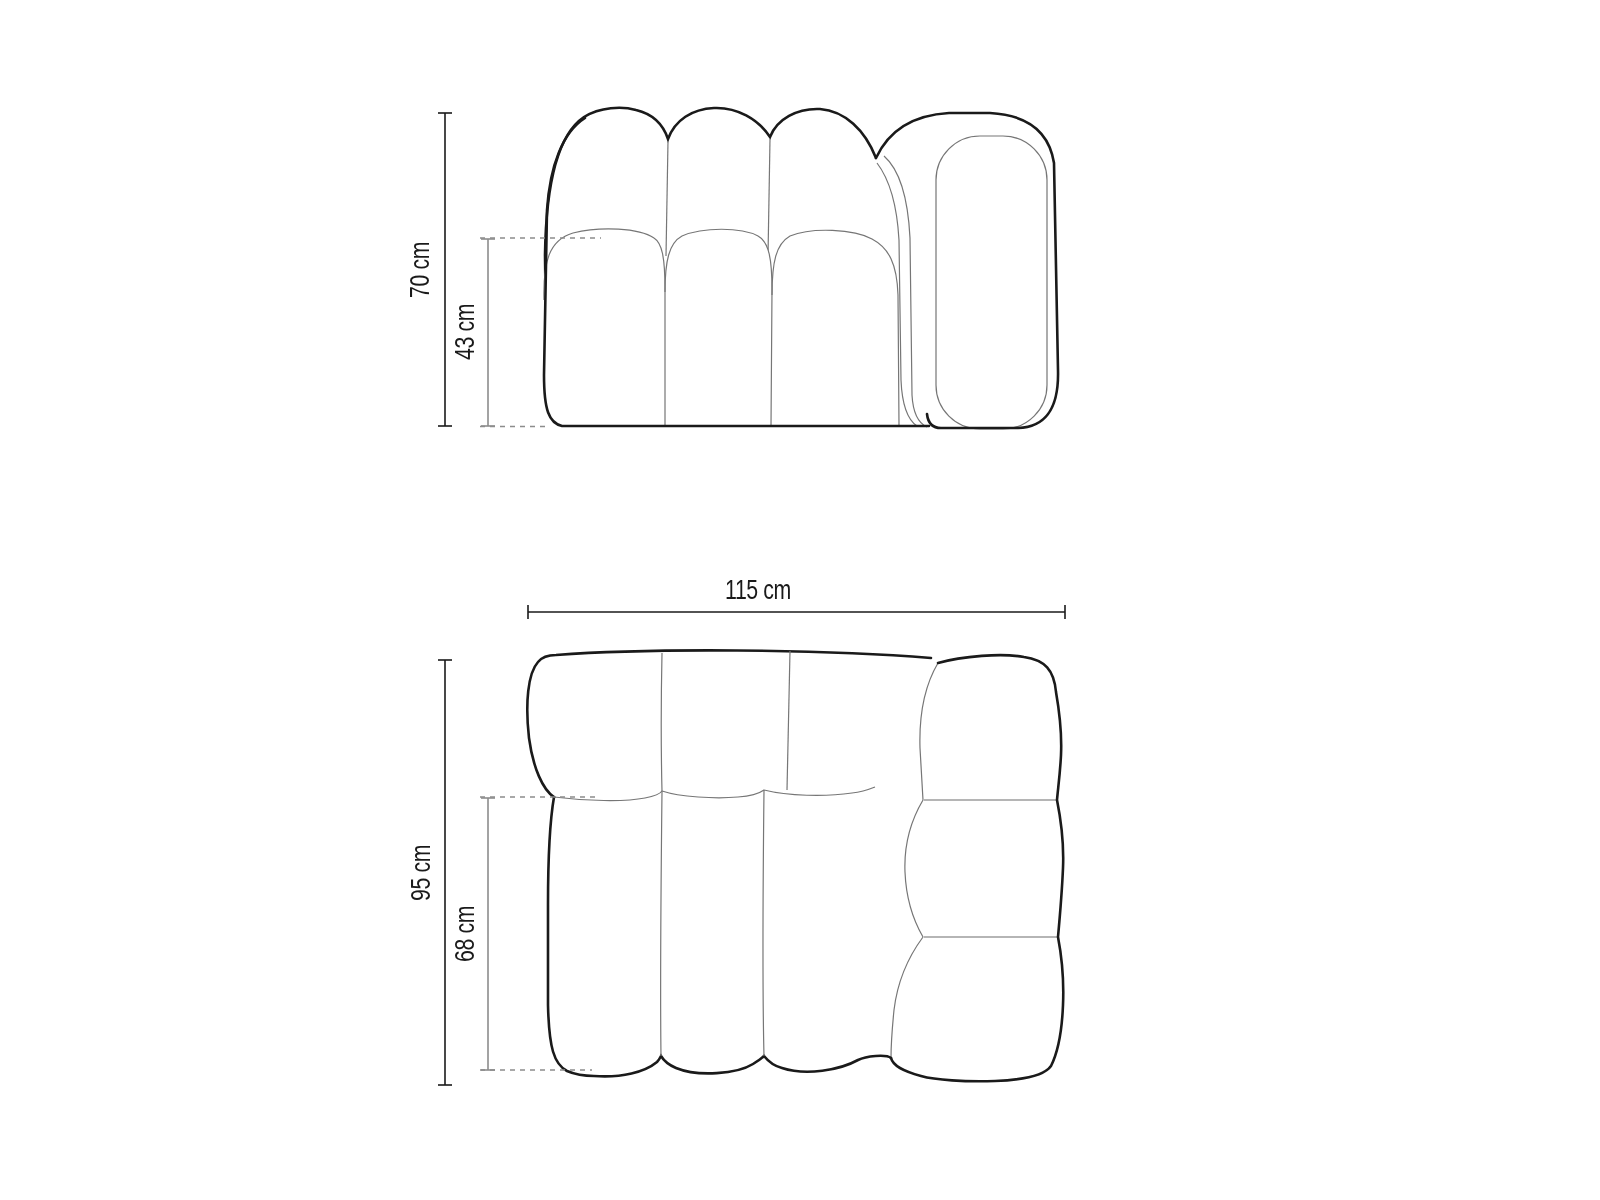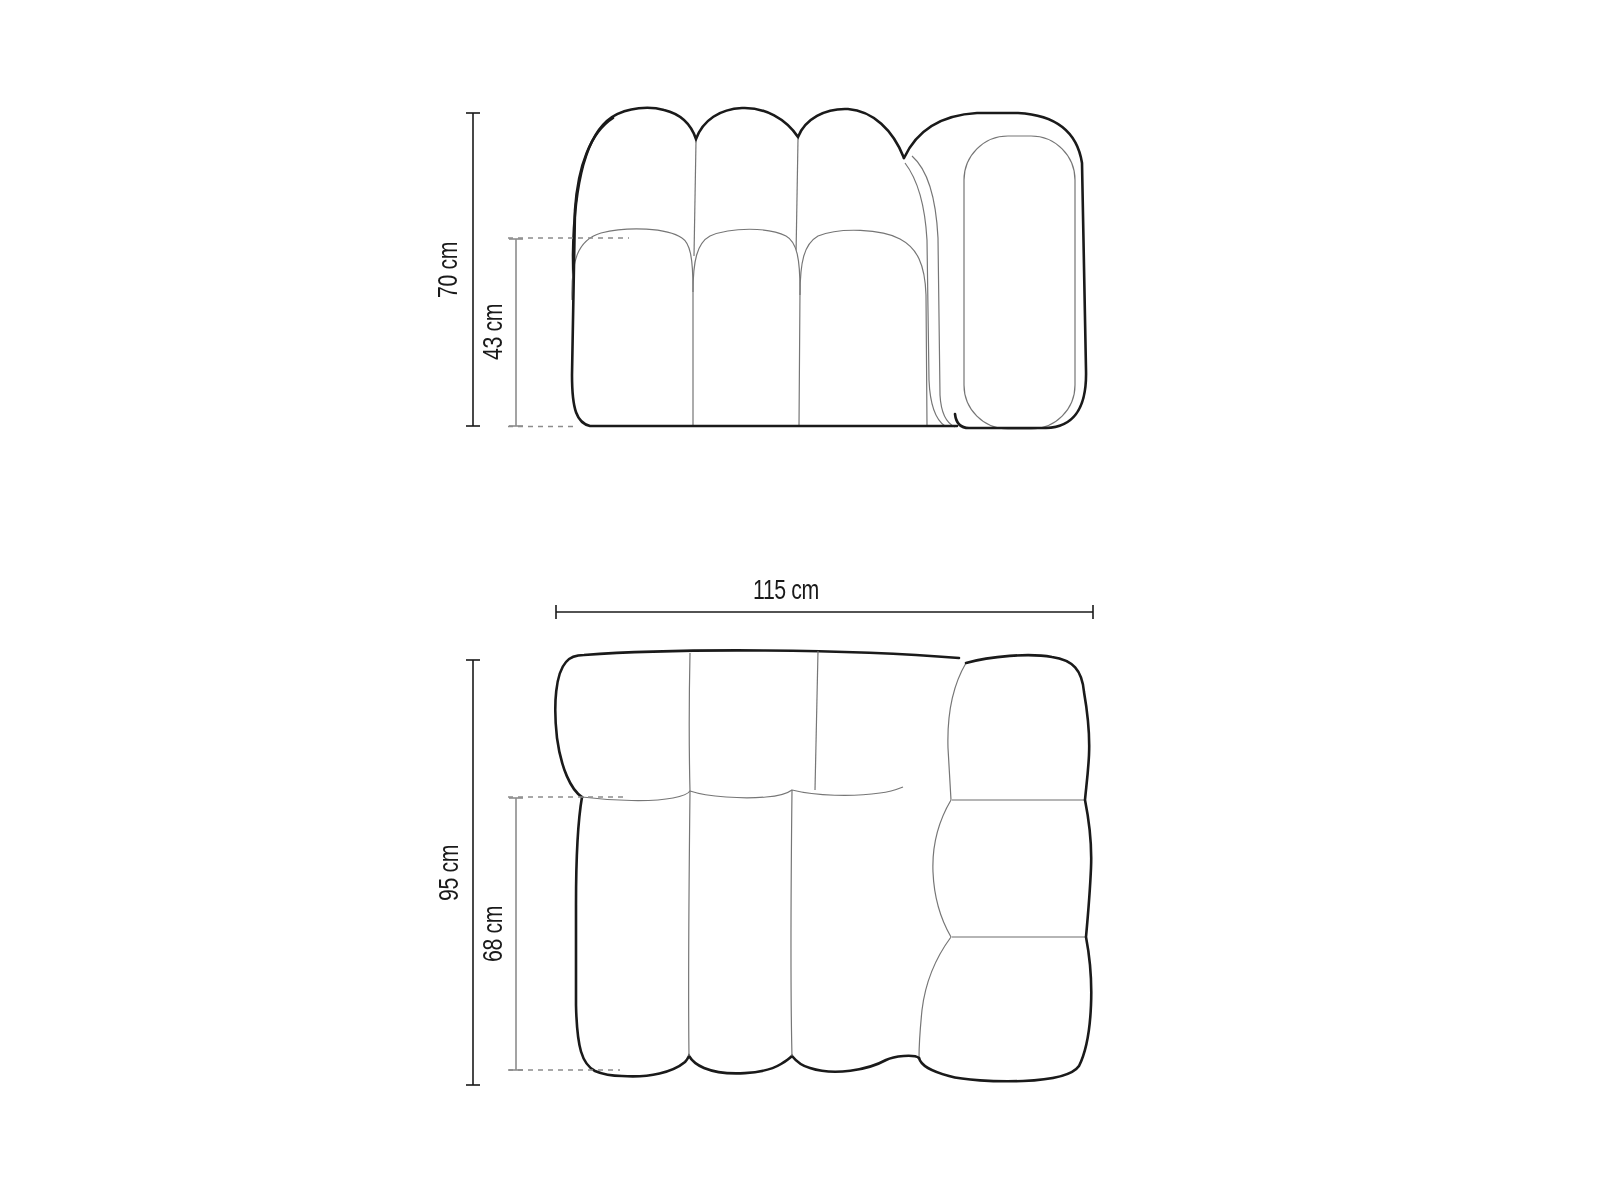--- a/index.html
+++ b/index.html
@@ -2,21 +2,20 @@
 <html><head>
 <meta charset="utf-8">
 <style>
   html,body{margin:0;padding:0;background:#ffffff;}
   .canvas{
     position:relative;
     width:1328px;height:1200px;
     background:#ffffff;
     font-family:"Liberation Sans", sans-serif;
     overflow:hidden;
-    padding-left:28px;
   }
   svg{display:block;width:1600px;height:1200px;}
   .stroke{fill:none;}
   .fillw{fill:#ffffff;stroke:none;}
   text{
     font-family:"Liberation Sans", sans-serif;
     font-size:27px;
     letter-spacing:-0.5px;
   }
 </style>

